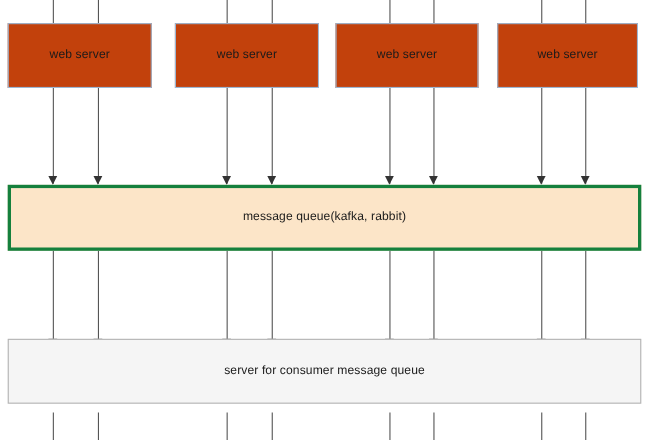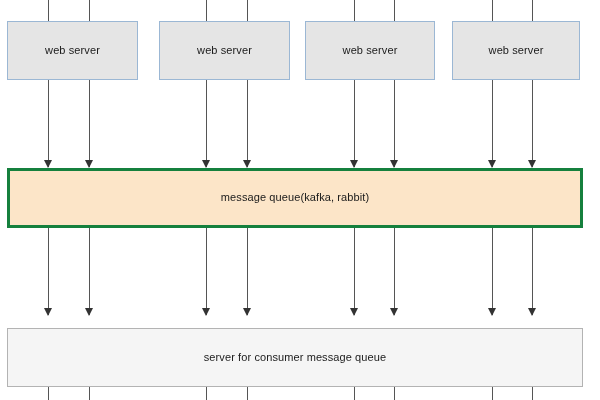--- a/index.html
+++ b/index.html
@@ -27,21 +27,21 @@
   }
   .node-label {
     font-size: 11px;
     color: #1a1a1a;
     letter-spacing: 0.1px;
     line-height: 1.2;
     text-align: center;
     white-space: nowrap;
   }
   .web-server {
-    background: #e5e5e5;
+    background: #c2410c;
     border: 1px solid #9bb7d4;
   }
   .mq {
     background: #fce5c8;
     border: 3px solid #15803d;
   }
   .consumer {
     background: #f5f5f5;
     border: 1px solid #b3b3b3;
   }
@@ -139,17 +139,17 @@
   </div>
 
   <div class="node web-server" style="left:452px; top:21px; width:128px; height:59px;">
     <span class="node-label">web server</span>
   </div>
 
   <div class="node mq" style="left:7px; top:168px; width:576px; height:60px;">
     <span class="node-label">message queue(kafka, rabbit)</span>
   </div>
 
-  <div class="node consumer" style="left:7px; top:328px; width:576px; height:59px;">
+  <div class="node consumer" style="left:7px; top:308px; width:576px; height:59px;">
     <span class="node-label">server for consumer message queue</span>
   </div>
 
 </div>
 
 </body></html>

